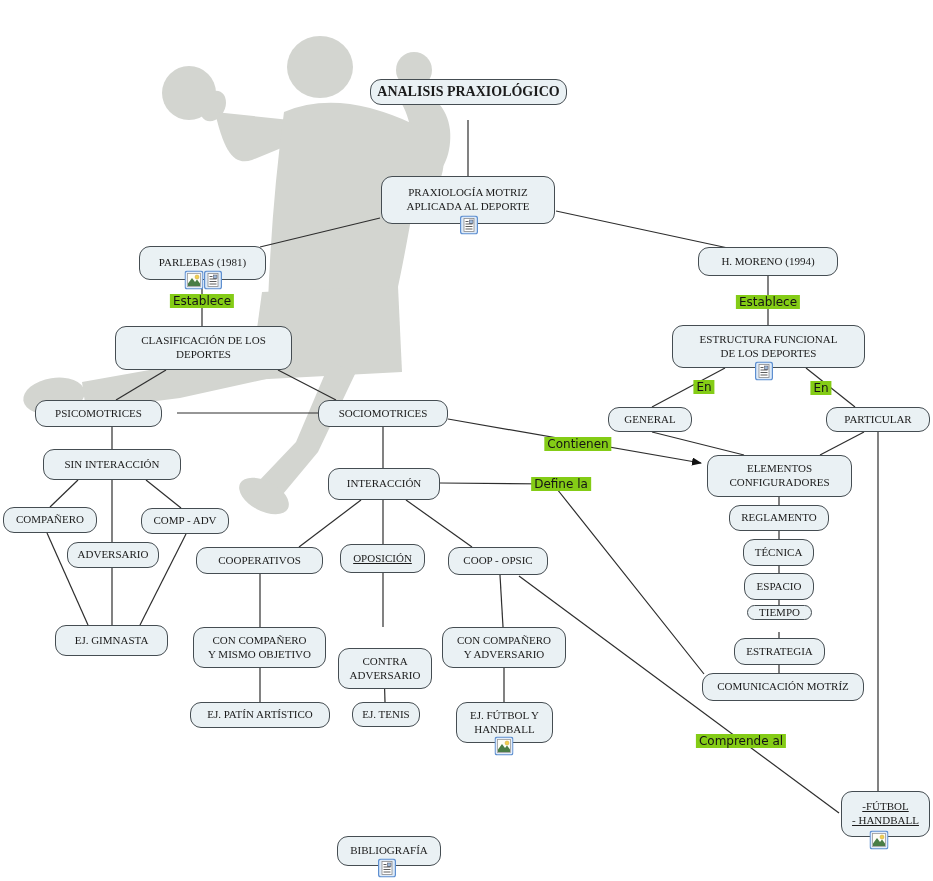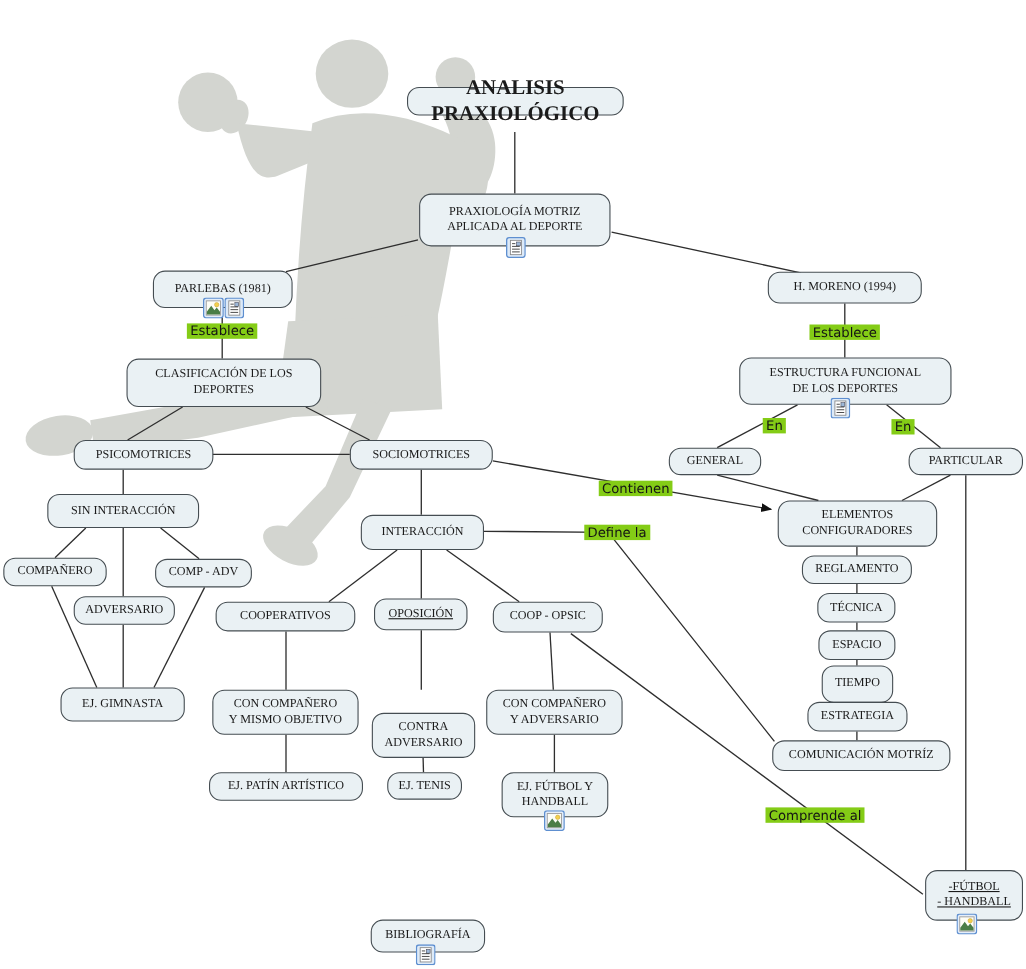--- a/index.html
+++ b/index.html
@@ -13,25 +13,25 @@
         background:#eaf1f4;border:1.4px solid #454d52;border-radius:11px;
         font-size:11px;color:#1b1b1b;line-height:1.25;white-space:pre-line;padding:1px 5px;}
   
   .llabel{position:absolute;z-index:3;transform:translate(-50%,-50%);
           background:#84cc16;padding:0 3px;white-space:nowrap;
           font-family:"DejaVu Sans","Liberation Sans",sans-serif;font-size:12px;color:#141414;}
   
   .ricon{position:absolute;z-index:4;transform:translate(-50%,-50%);line-height:0;cursor:pointer;}
 
   
-  #n-analisis{left:370px;top:79px;width:197px;height:26px;font-weight:bold;font-size:19px;}
+  #n-analisis{left:370px;top:79px;width:197px;height:26px;font-weight:bold;font-size:14px;}
   #n-praxiologia{left:381px;top:176px;width:174px;height:48px;}
   #n-parlebas{left:139px;top:246px;width:127px;height:34px;}
   #n-clasificacion{left:115px;top:326px;width:177px;height:44px;}
-  #n-psicomotrices{left:67px;top:400px;width:127px;height:27px;text-align:center;}
+  #n-psicomotrices{left:35px;top:400px;width:127px;height:27px;text-align:center;}
   #n-sociomotrices{left:318px;top:400px;width:130px;height:27px;}
   #n-sininteraccion{left:43px;top:449px;width:138px;height:31px;}
   #n-companero{left:3px;top:507px;width:94px;height:26px;}
   #n-adversario{left:67px;top:542px;width:92px;height:26px;}
   #n-compadv{left:141px;top:508px;width:88px;height:26px;}
   #n-ejgimnasta{left:55px;top:625px;width:113px;height:31px;}
   #n-interaccion{left:328px;top:468px;width:112px;height:32px;}
   #n-cooperativos{left:196px;top:547px;width:127px;height:27px;}
   #n-oposicion{left:340px;top:544px;width:85px;height:29px;text-decoration:underline;}
   #n-coopopsic{left:448px;top:547px;width:100px;height:28px;}
@@ -42,21 +42,21 @@
   #n-ejtenis{left:352px;top:702px;width:68px;height:25px;}
   #n-ejfutbol{left:456px;top:702px;width:97px;height:41px;}
   #n-hmoreno{left:698px;top:247px;width:140px;height:29px;}
   #n-estructura{left:672px;top:325px;width:193px;height:43px;}
   #n-general{left:608px;top:407px;width:84px;height:25px;}
   #n-particular{left:826px;top:407px;width:104px;height:25px;}
   #n-elementos{left:707px;top:455px;width:145px;height:42px;}
   #n-reglamento{left:729px;top:505px;width:100px;height:26px;}
   #n-tecnica{left:743px;top:539px;width:71px;height:27px;}
   #n-espacio{left:744px;top:573px;width:70px;height:27px;}
-  #n-tiempo{left:747px;top:605px;width:65px;height:34px;}
+  #n-tiempo{left:747px;top:605px;width:65px;height:15px;}
   #n-estrategia{left:734px;top:638px;width:91px;height:27px;}
   #n-comunicacion{left:702px;top:673px;width:162px;height:28px;}
   #n-futbolhandball{left:841px;top:791px;width:89px;height:46px;text-decoration:underline;}
   #n-bibliografia{left:337px;top:836px;width:104px;height:30px;}
 
   
   #l-establece-l{left:202px;top:301px;}
   #l-establece-r{left:768px;top:302px;}
   #l-en-l{left:704px;top:387px;}
   #l-en-r{left:821px;top:388px;}

